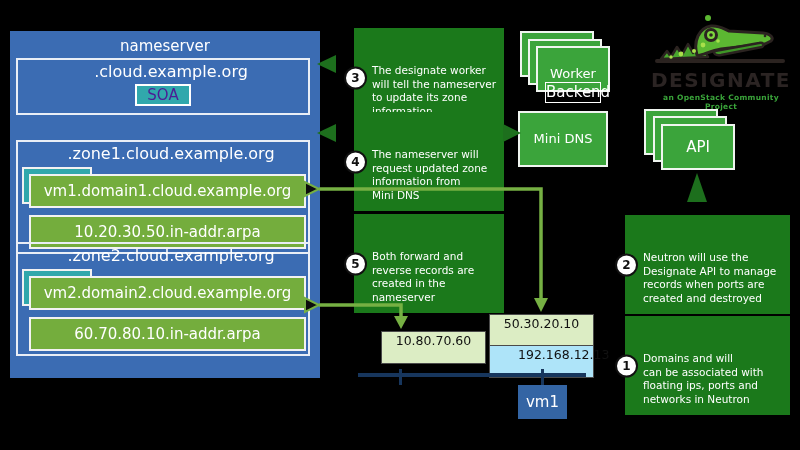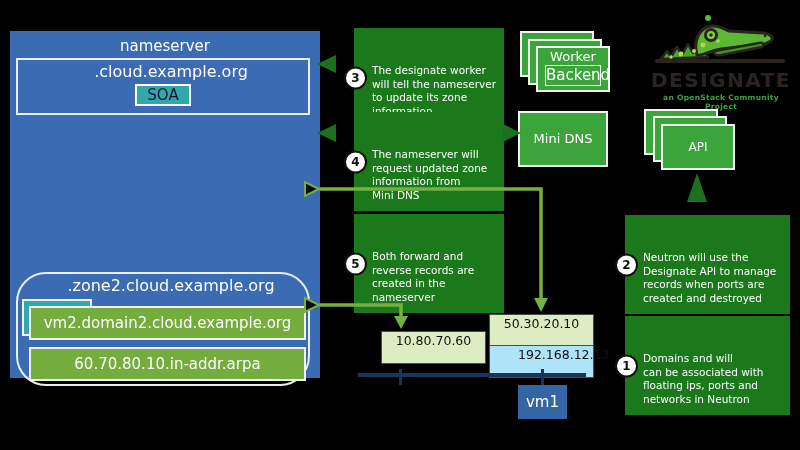--- a/index.html
+++ b/index.html
@@ -4,51 +4,51 @@
 <style>
   html,body{margin:0;padding:0;background:#000;}
   .canvas{position:relative;width:800px;height:450px;background:#000;overflow:hidden;
           font-family:"DejaVu Sans","Liberation Sans",sans-serif;}
   
   .panel{position:absolute;left:10px;top:31px;width:310px;height:347px;background:#3b6cb3;}
   .panel-title{color:#fff;font-size:15px;text-align:center;padding-top:6px;}
   .inner-box{position:absolute;left:6px;width:294px;border:2px solid #e9eef6;box-sizing:border-box;}
   .root-zone{top:27px;height:57px;}
   .zone{height:114px;}
-  .zone1{top:109px;} .zone2{top:241px;border-radius:30px;}
+  .zone1{top:109px;} .zone2{top:211px;}
   .inner-title{color:#fff;font-size:16px;text-align:center;margin-top:2px;padding-left:16px;}
   .soa{display:block;margin:3px auto 0;width:56px;background:#31a8ac;border:2px solid #fff;
-       color:#0f172a;font-size:15px;text-align:center;box-sizing:border-box;}
+       color:#4c1d95;font-size:15px;text-align:center;box-sizing:border-box;}
   .ghost{position:absolute;left:4px;top:25px;width:70px;height:37px;background:#31a8ac;
          border:2px solid #f2f2f2;box-sizing:border-box;}
   .record{position:absolute;left:11px;width:277px;height:34px;background:#74ad3d;
           border:2px solid #f2f2f2;box-sizing:border-box;color:#fff;font-size:15px;
           text-align:center;line-height:30px;}
   .rec1{top:32px;} .rec2{top:73px;}
   
   .ann{position:absolute;background:#1b791b;color:#fff;font-size:10.5px;line-height:1.32;
        padding:8px 6px 8px 18px;box-sizing:border-box;white-space:pre-line;}
   .ann-3{left:354px;top:28px;width:150px;}
   .ann-4{left:354px;top:112px;width:150px;}
   .ann-5{left:354px;top:214px;width:150px;}
   .ann-2{left:625px;top:215px;width:165px;}
   .ann-1{left:625px;top:316px;width:165px;}
   .chip{position:absolute;left:-10px;top:50%;transform:translateY(-50%);width:19px;height:19px;
         border-radius:50%;background:#fff;border:2px solid #111;color:#111;font-size:12px;
         font-weight:bold;text-align:center;line-height:19px;box-sizing:content-box;}
   
   .stackbox{position:absolute;width:74px;height:46px;background:#3ba43b;border:2px solid #f0f5f0;
             box-sizing:border-box;color:#fff;text-align:center;}
-  .worker-front{padding-top:1px;}
+  .worker-front{padding-top:18px;}
   .worker-label{font-size:13px;}
   .backend{margin:1px 7px 0;border:1px solid #fff;font-size:15px;line-height:19px;}
   .minidns{position:absolute;left:518px;top:111px;width:90px;height:56px;background:#3ba43b;
            border:2px solid #f0f5f0;box-sizing:border-box;color:#fff;font-size:13px;
            text-align:center;line-height:52px;}
-  .api-front{font-size:12px;line-height:42px;}
+  .api-front{font-size:15px;line-height:42px;}
   
   .logo{position:absolute;left:646px;top:12px;width:150px;text-align:center;}
   .wordmark{font-size:20px;font-weight:800;letter-spacing:1.5px;color:#2b2423;margin-top:-2px;}
   .tagline{font-size:7.5px;font-weight:bold;color:#3aa53a;letter-spacing:.3px;margin-top:1px;}
   
   .ip{position:absolute;width:105px;height:33px;font-size:12.5px;color:#111;text-align:center;
       line-height:18px;border:1px solid #4a4a4a;box-sizing:border-box;}
   .ip-green{background:#dcedc4;}
   .ip-blue{background:#aee4f9;}
   .ip-vm2{left:349px;top:331px;margin-left:32px;}
@@ -65,20 +65,26 @@
 <div class="canvas">
 
   <div class="panel">
     <div class="panel-title">nameserver</div>
 
     <div class="inner-box root-zone">
       <div class="inner-title">.cloud.example.org</div>
       <span class="soa">SOA</span>
     </div>
 
+    <div class="inner-box zone zone1">
+      <div class="inner-title">.zone1.cloud.example.org</div>
+      <div class="ghost"></div>
+      <div class="record rec1">vm1.domain1.cloud.example.org</div>
+      <div class="record rec2">10.20.30.50.in-addr.arpa</div>
+    </div>
 
     <div class="inner-box zone zone2">
       <div class="inner-title">.zone2.cloud.example.org</div>
       <div class="ghost"></div>
       <div class="record rec1">vm2.domain2.cloud.example.org</div>
       <div class="record rec2">60.70.80.10.in-addr.arpa</div>
     </div>
   </div>
 
   <div class="ann ann-3">

